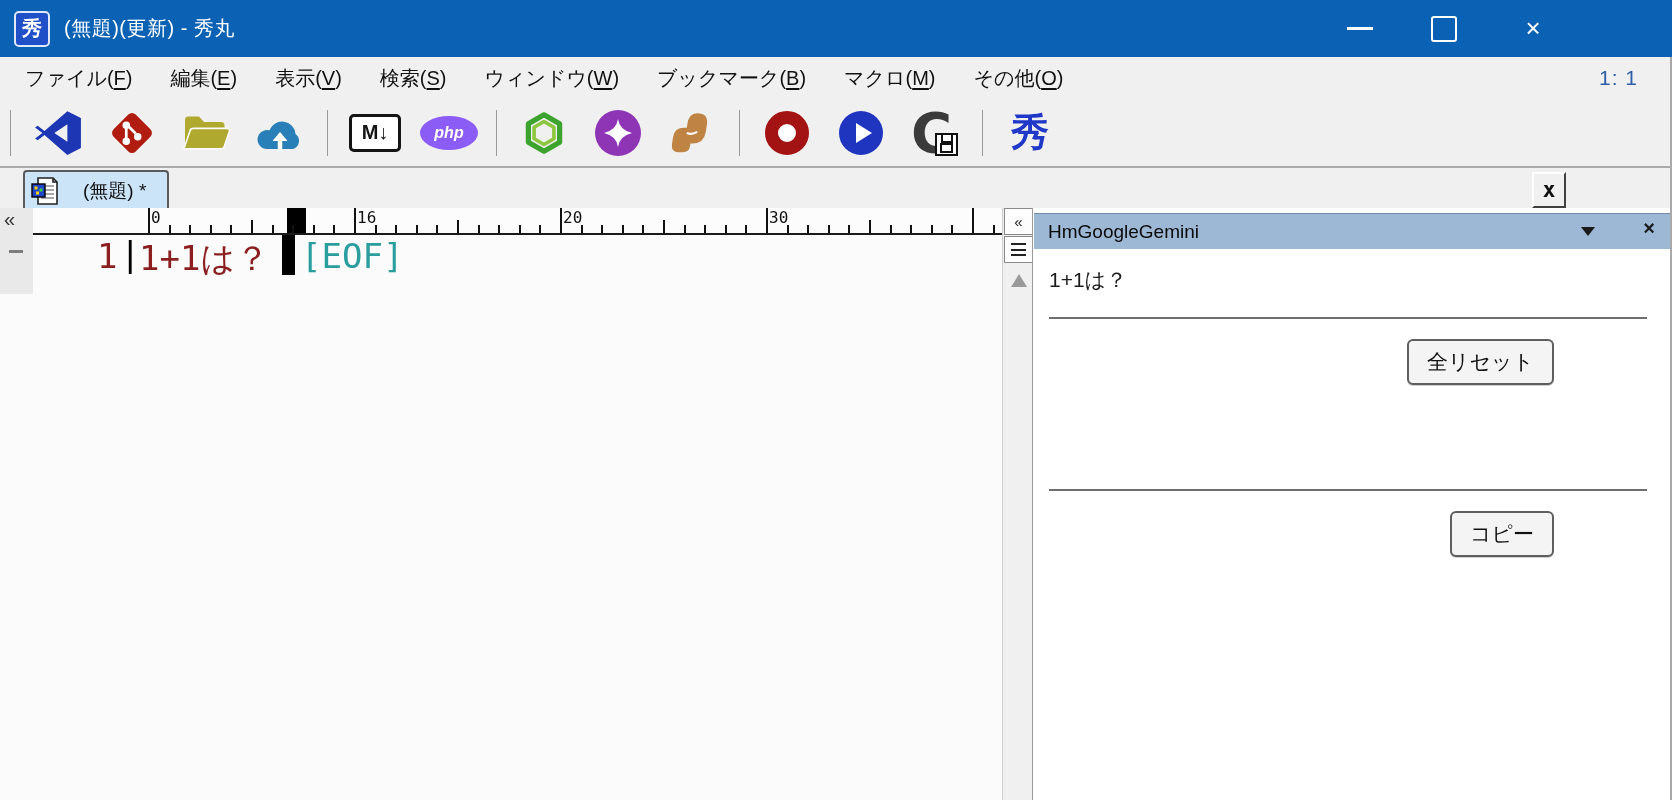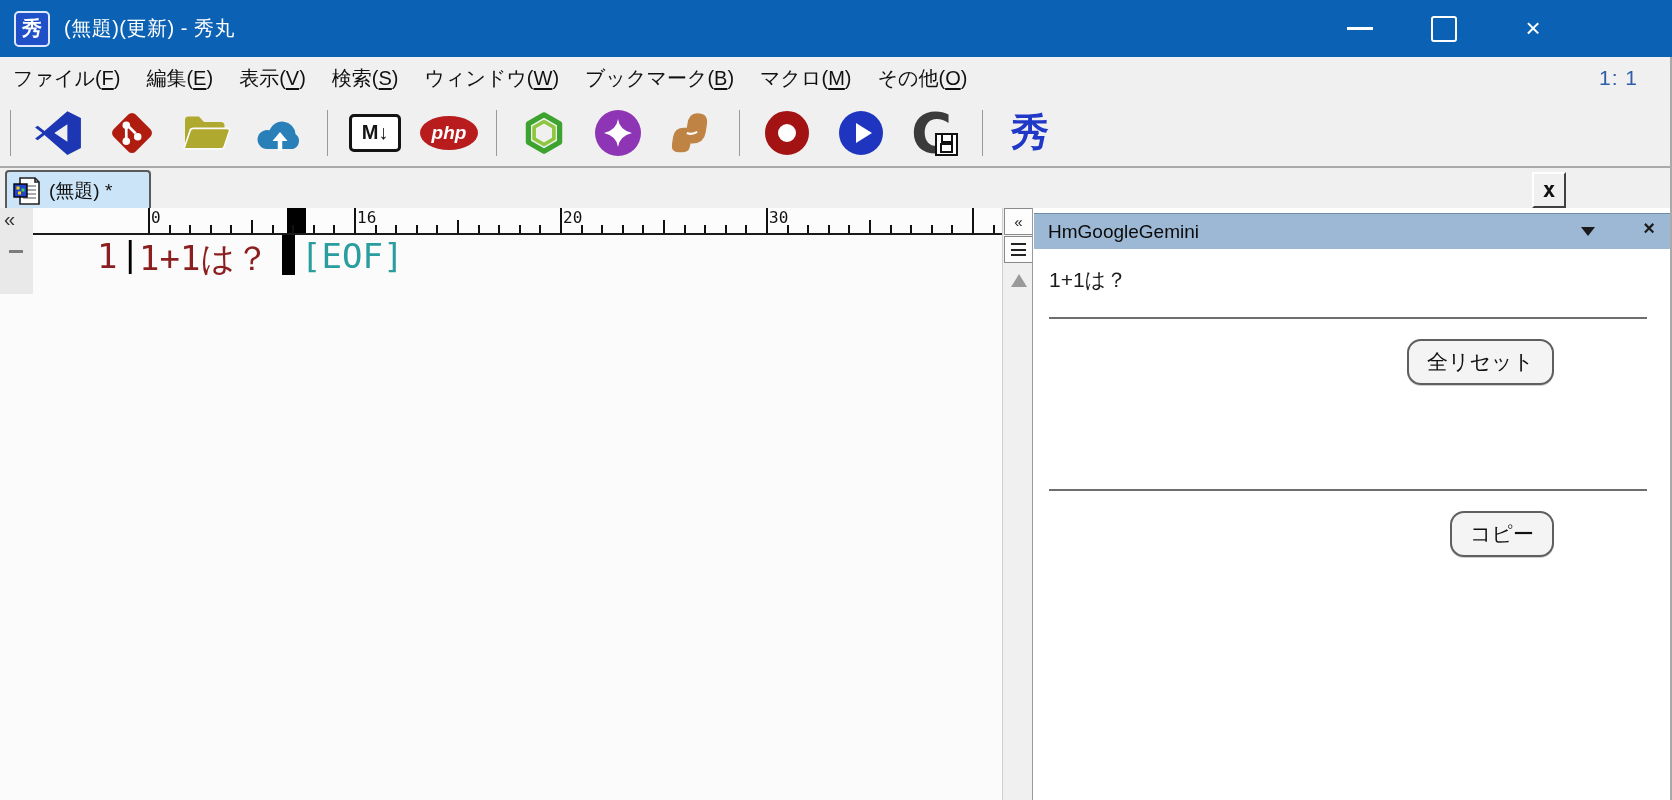--- a/index.html
+++ b/index.html
@@ -14,53 +14,53 @@
   .wtitle{margin-left:14px;font-size:20px;letter-spacing:.5px;}
   .wbtn{position:absolute;top:0;height:57px;width:80px;display:flex;align-items:center;
     justify-content:center;color:#fff;font-size:22px;}
   .wbtn.min{left:1320px;} .wbtn.max{left:1404px;} .wbtn.close{left:1493px;font-size:26px;}
   .max .sq{width:22px;height:22px;border:2.5px solid #fff;border-radius:3px;}
   .min .bar{width:26px;height:3px;background:#fff;}
   
   .menubar{position:absolute;left:0;top:57px;width:1672px;height:42px;background:#f0f0f0;
     display:flex;align-items:center;font-size:20px;color:#111;}
   .menu-items{display:flex;align-items:center;}
-  .menu-item{padding:4px 13px;white-space:nowrap;}
+  .menu-item{padding:4px 13px;white-space:nowrap;margin-left:12px;}
   .menu-item u{text-underline-offset:3px;}
   .pos-indicator{position:absolute;right:34px;top:0;height:42px;display:flex;align-items:center;
     color:#2f5fa8;font-size:21px;letter-spacing:1px;}
   
   .toolbar{position:absolute;left:0;top:99px;width:1672px;height:67px;background:#f0f0f0;
     border-bottom:2px solid #a9a9a9;display:flex;align-items:center;}
   .tsep{width:1px;height:46px;background:#9a9a9a;margin:0 10px;flex:0 0 1px;}
   .tbtn{width:74px;height:56px;display:flex;align-items:center;justify-content:center;flex:0 0 74px;}
   .mark-badge{width:46px;height:32px;border:3px solid #141414;border-radius:5px;background:#fff;
     display:flex;align-items:center;justify-content:center;font-weight:bold;font-size:20px;color:#141414;}
-  .php-oval{width:58px;height:34px;background:#b91c1c;border-radius:50%;display:flex;align-items:center;
-    justify-content:center;color:#fff;font-style:italic;font-weight:bold;font-size:19px;text-align:center;}
+  .php-oval{width:58px;height:34px;background:#8b5cf6;border-radius:50%;display:flex;align-items:center;
+    justify-content:center;color:#fff;font-style:italic;font-weight:bold;font-size:16px;text-align:center;}
   .gem-oval{width:46px;height:46px;background:#8d35b5;border-radius:50%;display:flex;
     align-items:center;justify-content:center;}
   .rec-ring{width:18px;height:18px;border:13px solid #a31313;border-radius:50%;background:#fff;}
   .play-circ{width:44px;height:44px;background:#1f35c0;border-radius:50%;position:relative;}
   .play-circ:before{content:"";position:absolute;left:17px;top:12px;border-left:16px solid #fff;
     border-top:10px solid transparent;border-bottom:10px solid transparent;}
   .cshape{position:relative;width:48px;height:48px;}
   .cshape .cg{position:absolute;left:0;top:0;font-family:"DejaVu Sans",sans-serif;font-weight:bold;
     font-size:56px;line-height:48px;color:#3b3b3b;}
   .floppy{position:absolute;right:1px;bottom:1px;width:19px;height:19px;background:#fff;
     border:2px solid #111;}
   .floppy:before{content:"";position:absolute;left:4px;top:0;width:8px;height:6px;border:2px solid #111;border-top:none;}
   .floppy:after{content:"";position:absolute;left:3px;bottom:1px;width:9px;height:6px;border:2px solid #111;}
   .hide-glyph{font-size:38px;font-weight:bold;color:#2038c8;font-family:"DejaVu Serif",serif;}
   
   .tabbar{position:absolute;left:0;top:168px;width:1672px;height:40px;background:#f0f0f0;
     border-bottom:2px solid #8a8a8a;}
-  .tab{position:absolute;left:5px;top:2px;width:142px;height:38px;background:#cce4f7;
+  .tab{position:absolute;left:23px;top:2px;width:142px;height:38px;background:#cce4f7;
     border:2px solid #5a5a5a;border-bottom:none;border-radius:4px 4px 0 0;
-    display:flex;align-items:center;font-size:19px;color:#111;}
+    display:flex;align-items:center;font-size:19px;color:#111;gap:16px;}
   .tab .doc{margin:0 8px 0 6px;}
   .tab-close{position:absolute;right:106px;top:4px;width:30px;height:32px;background:#f0f0f0;
     border-top:2px solid #fff;border-left:2px solid #fff;border-right:2px solid #404040;
     border-bottom:2px solid #404040;display:flex;align-items:center;justify-content:center;
     font-weight:bold;font-size:21px;color:#111;font-family:"DejaVu Sans Mono",monospace;}
   
   .main{position:absolute;left:0;top:208px;width:1672px;height:592px;}
   .editor{position:absolute;left:0;top:0;width:1002px;height:592px;background:#fbfbfb;}
   .fold-margin{position:absolute;left:0;top:0;width:33px;height:86px;background:#e9e9e9;}
   .fold-collapse{position:absolute;left:4px;top:0px;font-size:20px;color:#333;}
@@ -94,21 +94,21 @@
   .panel-header{position:absolute;left:1px;top:5px;width:637px;height:35px;background:#9db8d4;
     border-top:1px solid #6f8cab;display:flex;align-items:center;font-size:19px;color:#0b0b0b;}
   .panel-header .ptitle{margin-left:14px;}
   .ph-drop{position:absolute;right:76px;top:13px;width:0;height:0;border-left:7px solid transparent;
     border-right:7px solid transparent;border-top:9px solid #1a1a1a;}
   .ph-close{position:absolute;right:16px;top:3px;font-size:20px;color:#1a1a1a;font-weight:bold;}
   .prompt{position:absolute;left:16px;top:58px;font-size:21px;color:#1c1c1c;}
   .hr1,.hr2{position:absolute;left:16px;width:598px;height:0;border-top:2px solid #6e6e6e;}
   .hr1{top:109px;} .hr2{top:281px;}
   .btnrow{position:absolute;right:119px;top:131px;display:flex;gap:14px;}
-  .gbtn{height:46px;background:#f4f4f4;border:2px solid #5f5f5f;border-radius:14px;
+  .gbtn{height:46px;background:#f4f4f4;border:2px solid #5f5f5f;border-radius:6px;
     font-size:21px;color:#111;display:flex;align-items:center;justify-content:center;
     padding:0 18px;font-family:"Liberation Sans",sans-serif;box-shadow:0 1px 0 #cfcfcf;}
   .response{position:absolute;left:16px;top:206px;font-size:29px;color:#0d0d0d;
     font-family:"Liberation Serif","DejaVu Serif",serif;}
   .copybtn{position:absolute;right:119px;top:303px;}
   .win-right-border{position:absolute;right:0px;top:57px;width:2px;height:743px;background:#a9a9a9;}
   svg{display:block;}
 </style>
 </head>
 <body>

